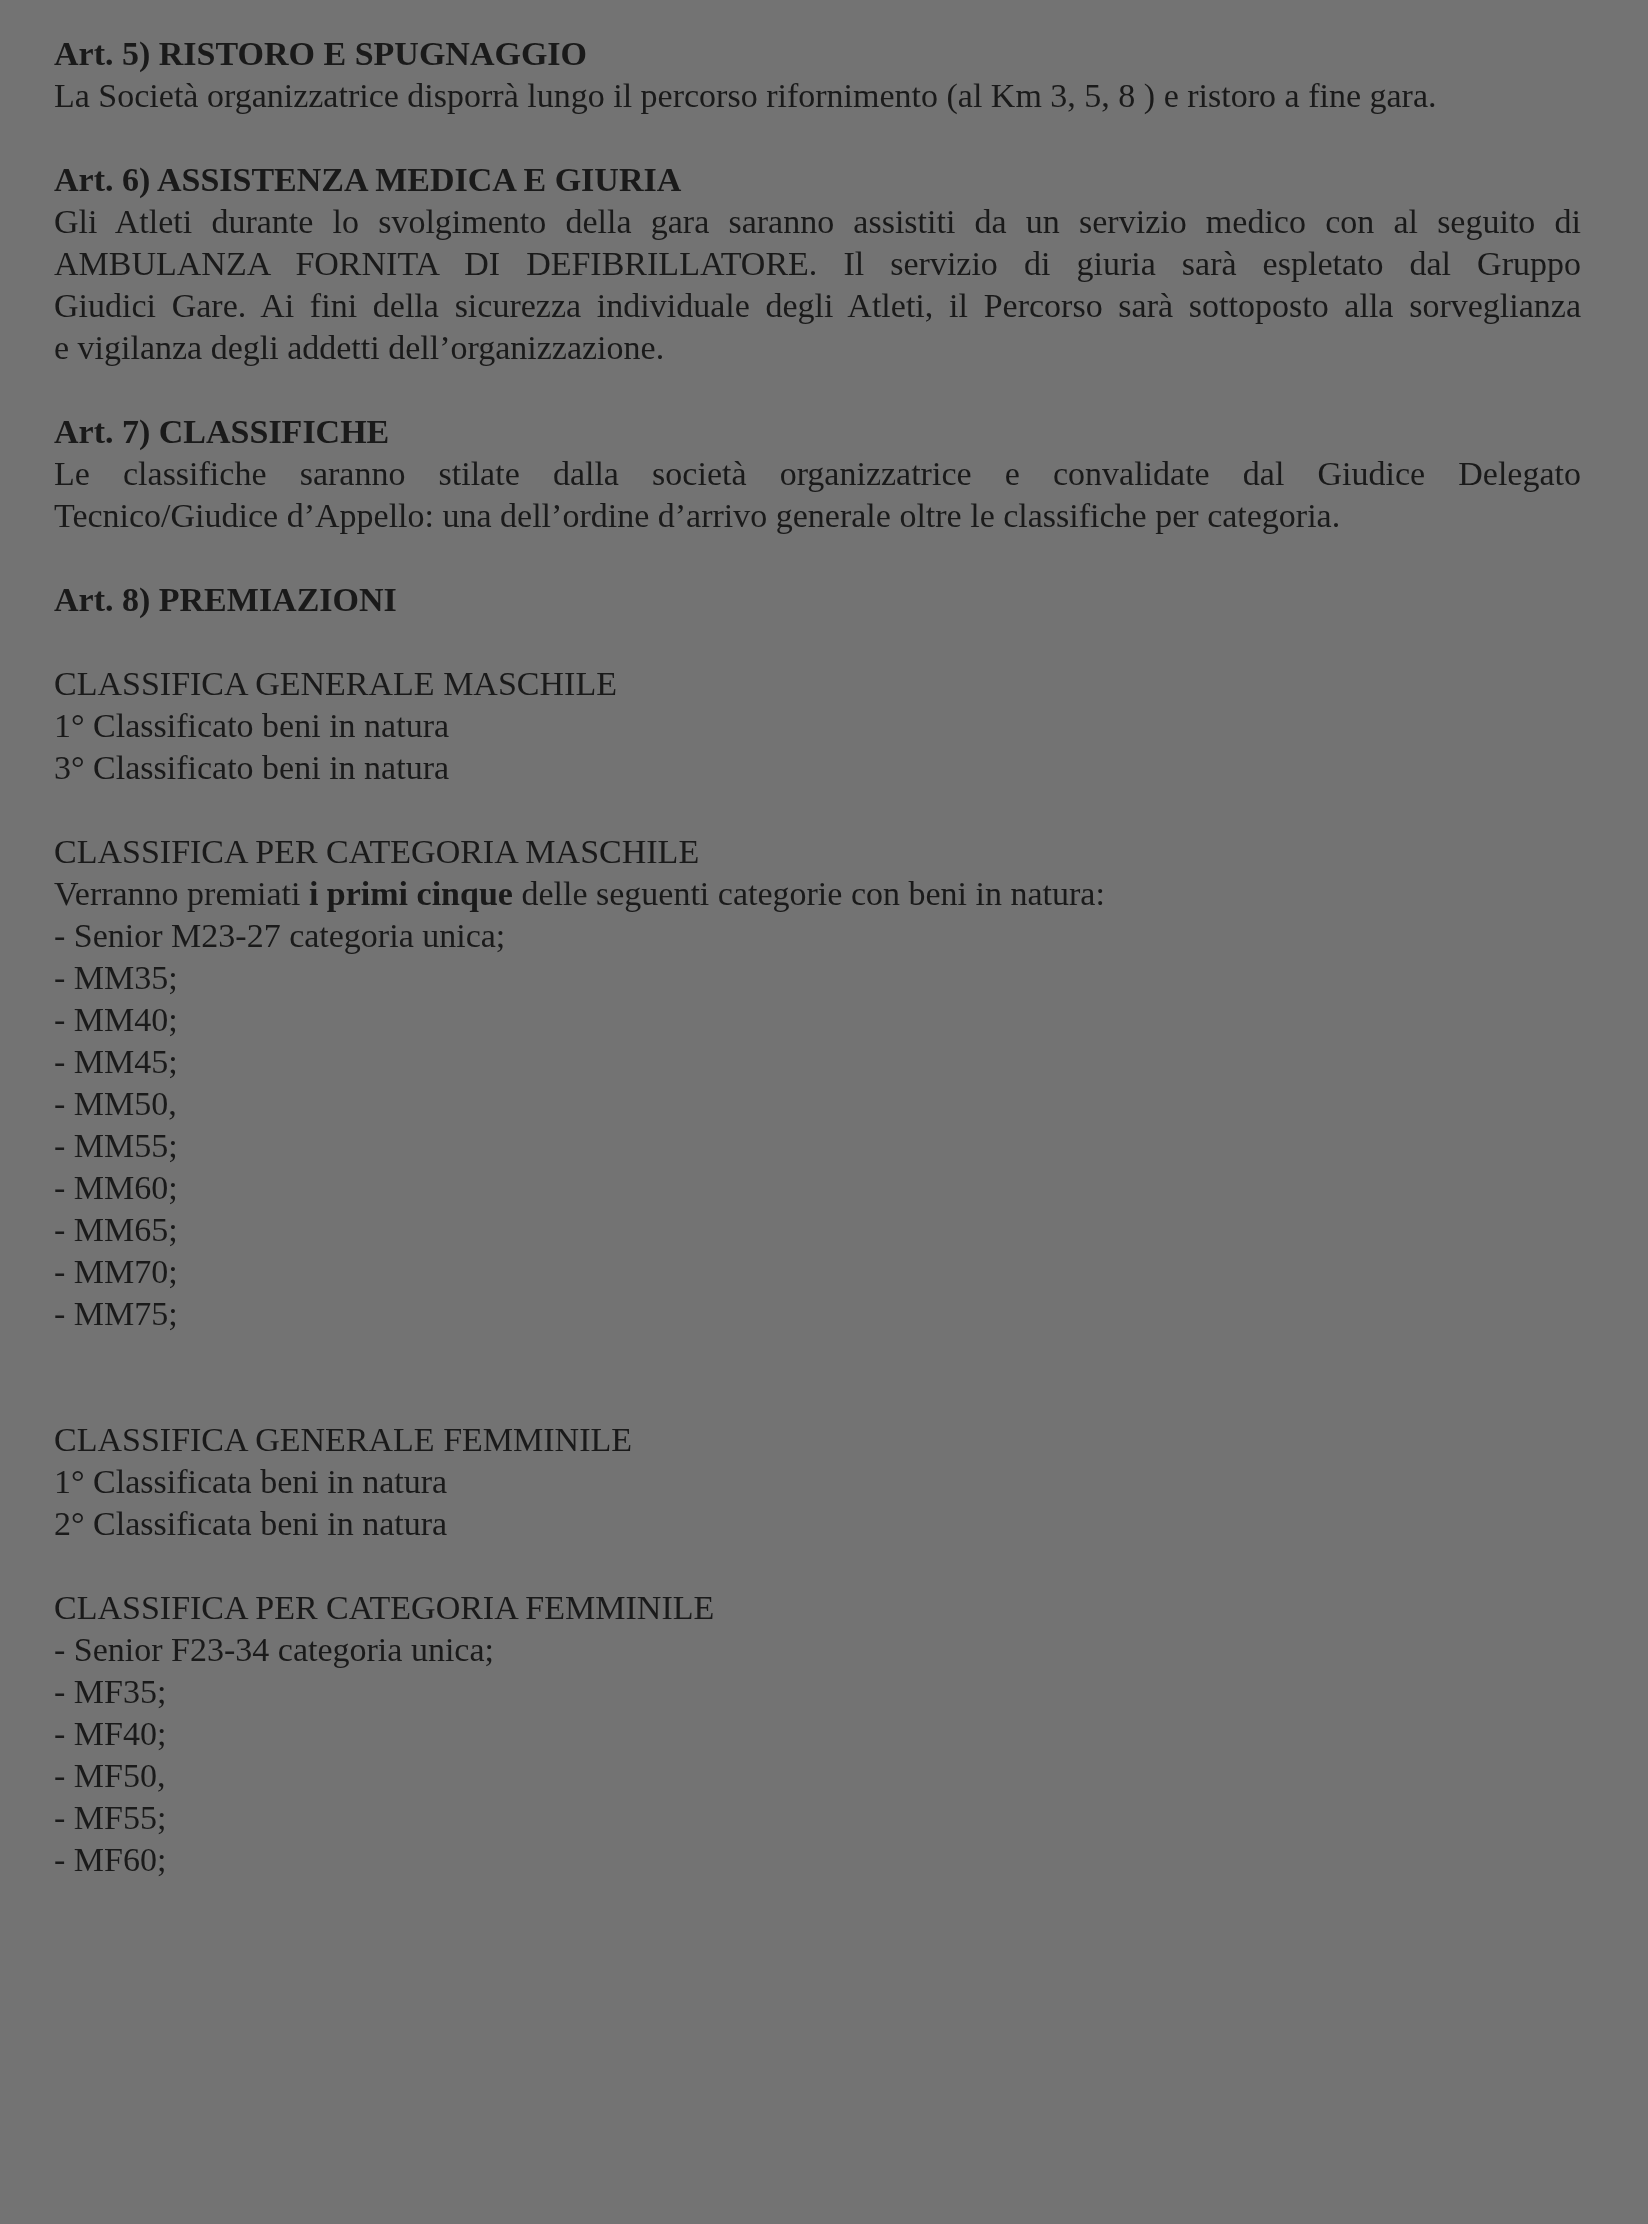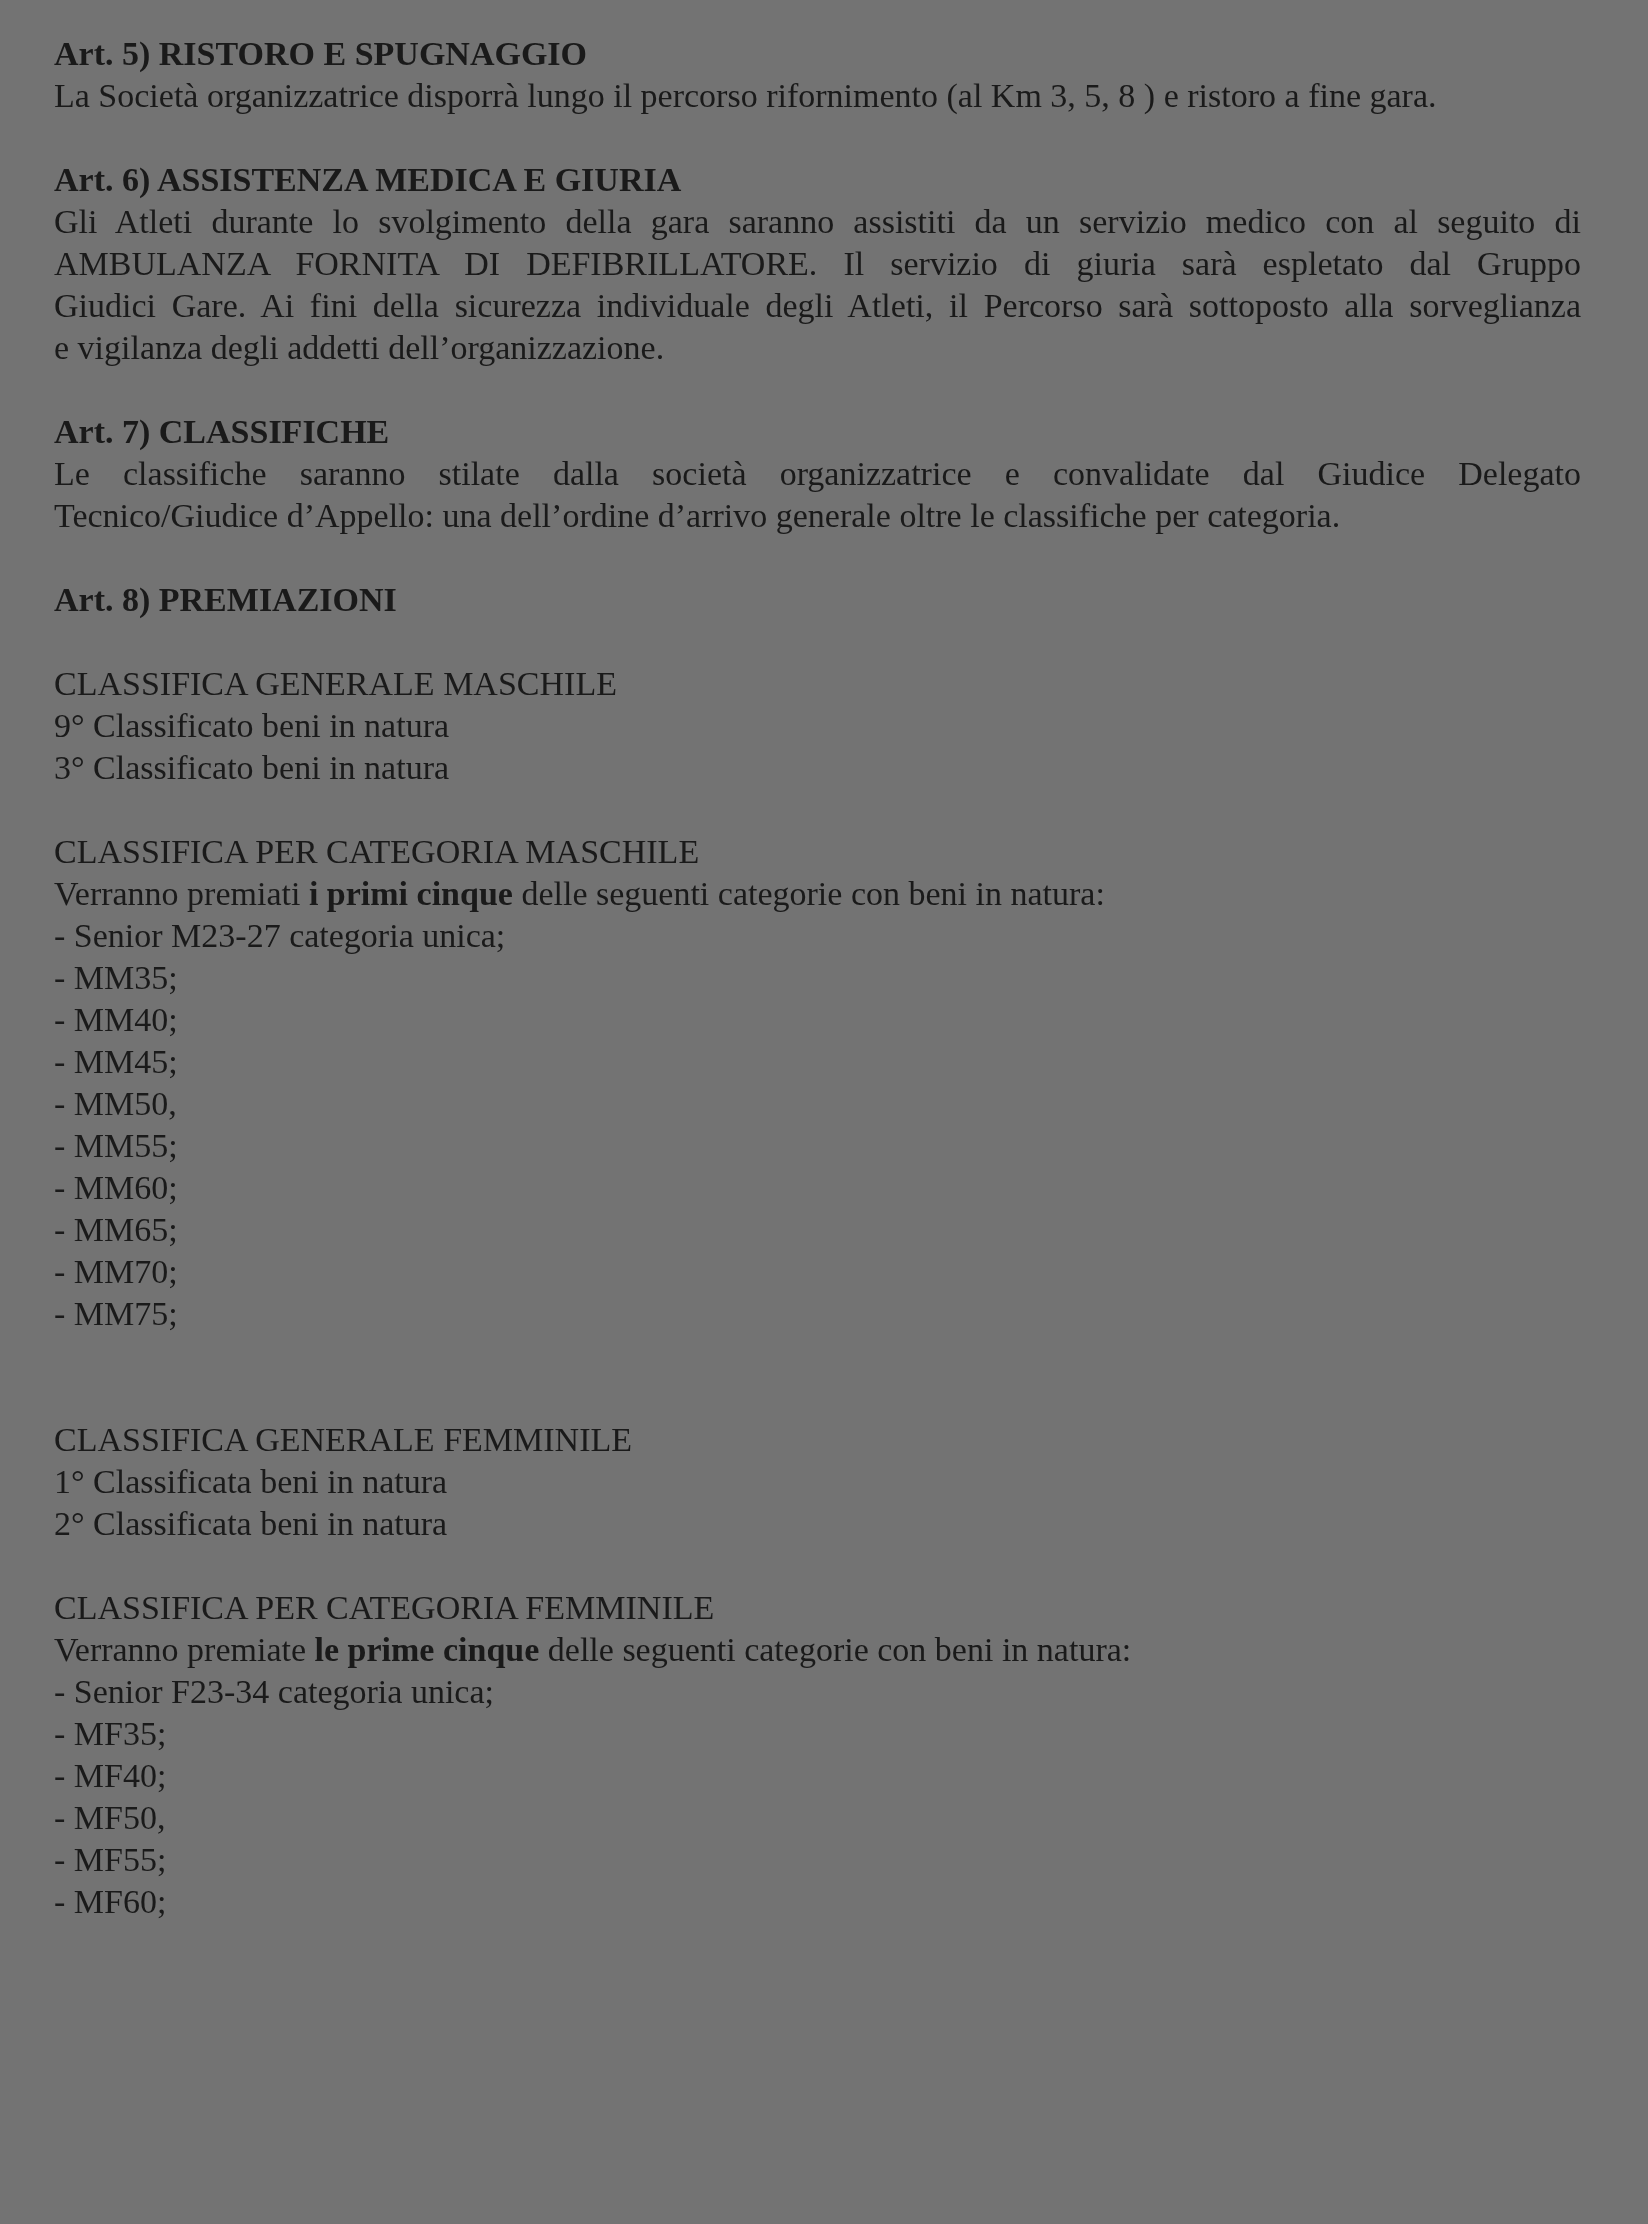--- a/index.html
+++ b/index.html
@@ -52,21 +52,21 @@
 
   <div class="sp"></div>
 
   <section>
     <div class="line hd">Art. 8) PREMIAZIONI</div>
 
     <div class="sp"></div>
 
     <div>
       <div class="line">CLASSIFICA GENERALE MASCHILE</div>
-      <div class="line">9° Classificato beni in natura</div>
+      <div class="line">1° Classificato beni in natura</div>
       <div class="line">3° Classificato beni in natura</div>
     </div>
 
     <div class="sp"></div>
 
     <div>
       <div class="line">CLASSIFICA PER CATEGORIA MASCHILE</div>
       <div class="line"><span>Verranno premiati </span><span class="b">i primi cinque</span><span> delle seguenti categorie con beni in natura:</span></div>
       <div class="line">- Senior M23-27 categoria unica;</div>
       <div class="line">- MM35;</div>
@@ -88,21 +88,20 @@
     <div>
       <div class="line">CLASSIFICA GENERALE FEMMINILE</div>
       <div class="line">1° Classificata beni in natura</div>
       <div class="line">2° Classificata beni in natura</div>
     </div>
 
     <div class="sp"></div>
 
     <div>
       <div class="line">CLASSIFICA PER CATEGORIA FEMMINILE</div>
-      <div class="line"><span>Verranno premiate </span><span class="b">le prime cinque</span><span> delle seguenti categorie con beni in natura:</span></div>
       <div class="line">- Senior F23-34 categoria unica;</div>
       <div class="line">- MF35;</div>
       <div class="line">- MF40;</div>
       <div class="line">- MF50,</div>
       <div class="line">- MF55;</div>
       <div class="line">- MF60;</div>
     </div>
   </section>
 
 </div>

